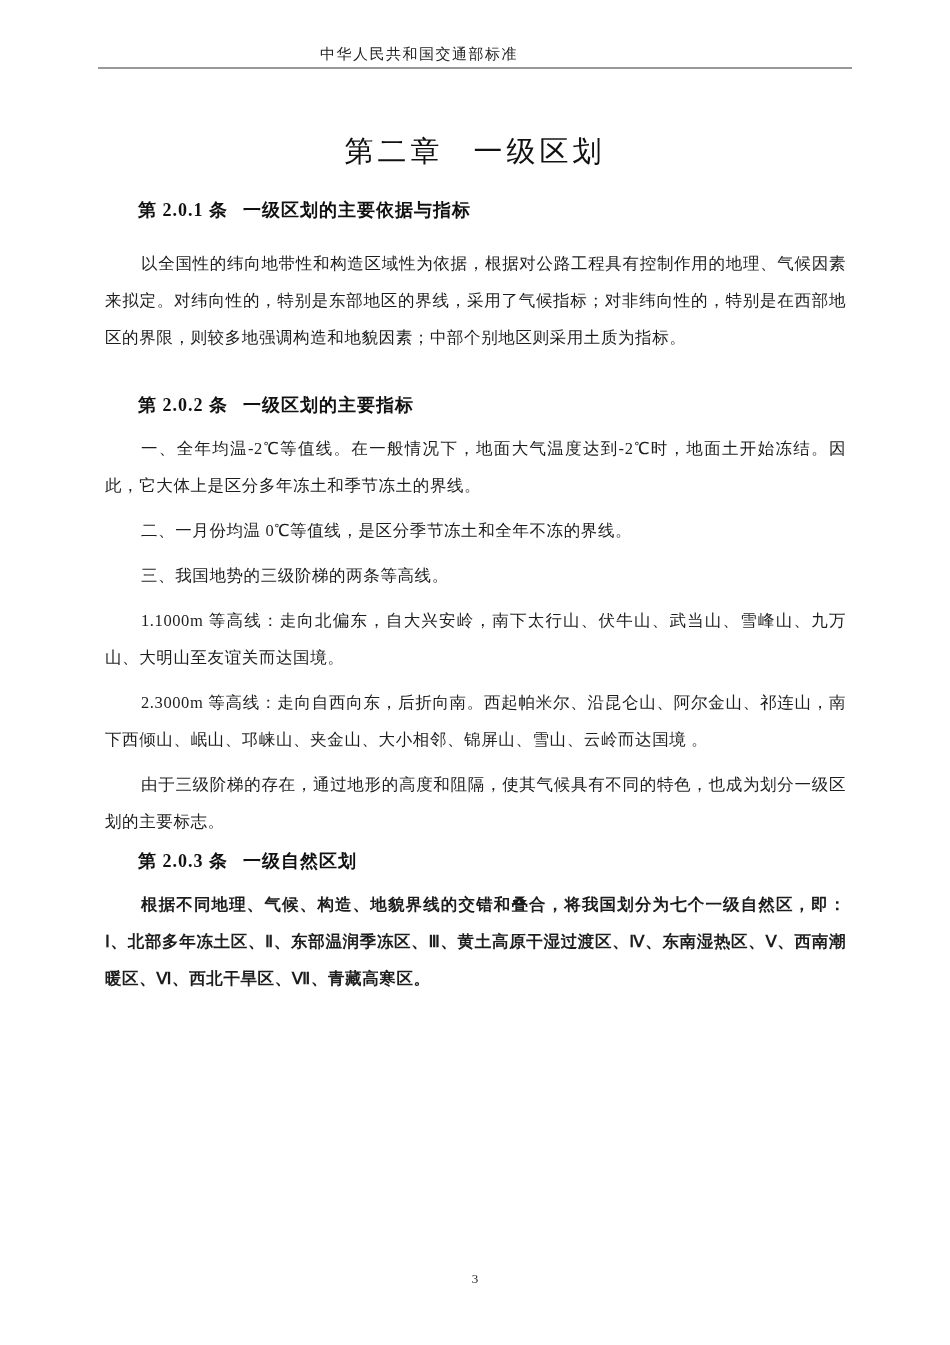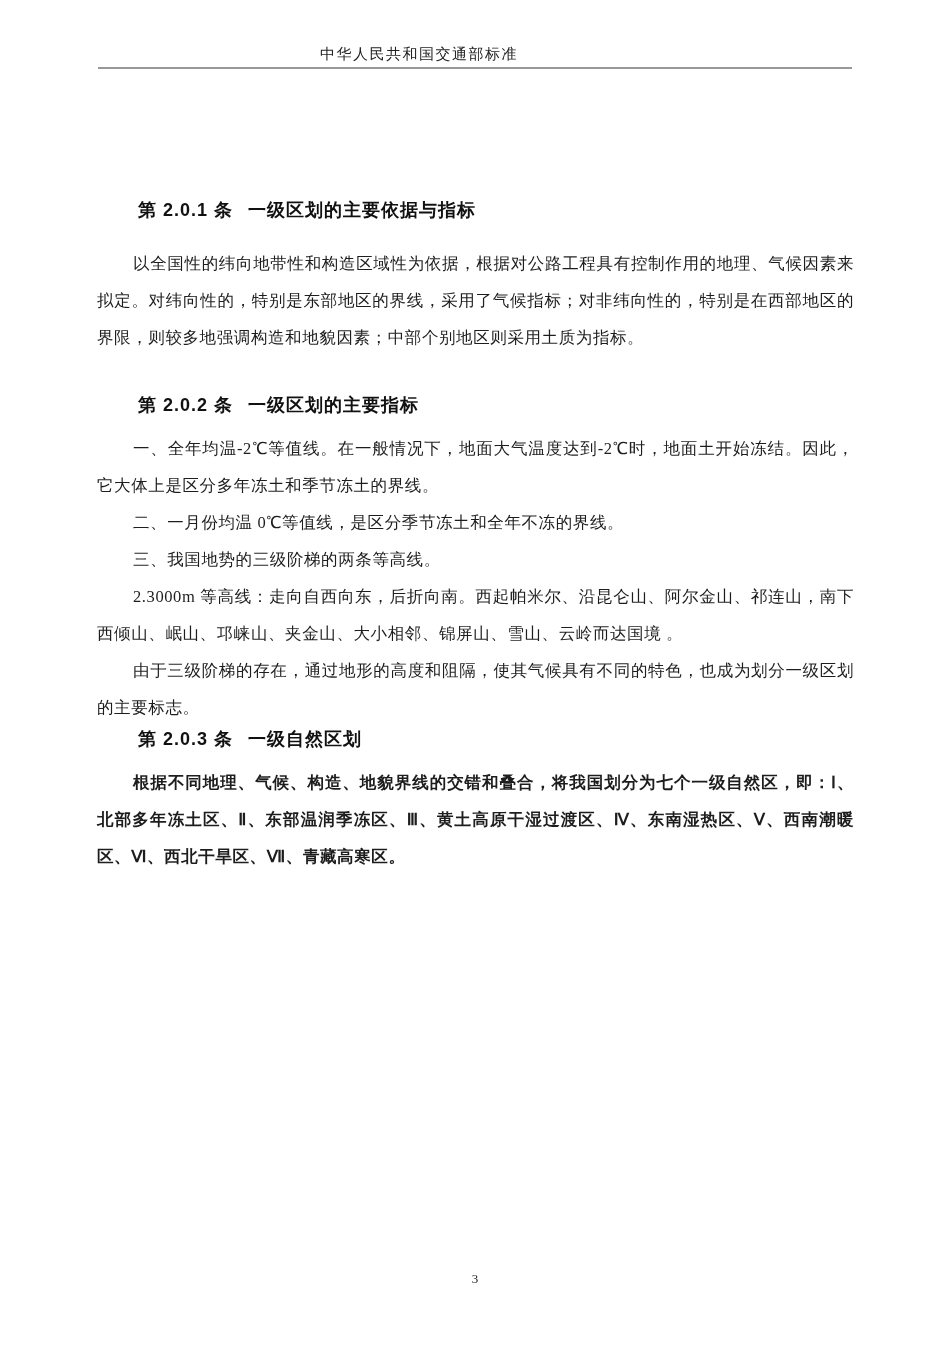--- a/index.html
+++ b/index.html
@@ -32,34 +32,34 @@
     letter-spacing: 4px;
     color: #111;
   }
   .chapter-title .gap { display: inline-block; width: 30px; }
 
   .content {
     position: absolute; top: 197px; left: 97px; width: 757px;
   }
 
   .section-heading {
-    font-family: Liberation Sans, sans-serif;
+    font-family: Liberation Serif, serif;
     font-weight: bold;
     font-size: 18px;
     line-height: 26px;
     margin: 0 0 0 41px;
     letter-spacing: 1px;
     color: #111;
   }
   .section-heading .heading-title { margin-left: 15px; }
 
   .para {
     font-size: 16.5px;
     line-height: 37px;
-    margin: 0;
+    margin: 8px;
     text-align: justify;
     text-indent: 36px;
     letter-spacing: 0.6px;
     color: #1d1d1d;
   }
 
   #sec1 .section-heading { margin-top: 0; }
   #sec1 .para-group { margin-top: 22px; }
   #sec2 .section-heading { margin-top: 36px; }
   #sec2 .para-group { margin-top: 12px; }
@@ -75,40 +75,44 @@
   }
 </style>
 </head>
 <body>
 
 <div class="page">
 
   <div class="page-header">中华人民共和国交通部标准</div>
   <div class="header-rule"></div>
 
+  <div class="chapter-title">
+    <span>第二章</span><span class="gap"></span><span>一级区划</span>
+  </div>
 
   <div class="content">
 
     <section id="sec1">
       <h3 class="section-heading">
         <span class="heading-number">第 2.0.1 条</span><span class="heading-title">一级区划的主要依据与指标</span>
       </h3>
       <div class="para-group">
         <p class="para">以全国性的纬向地带性和构造区域性为依据，根据对公路工程具有控制作用的地理、气候因素来拟定。对纬向性的，特别是东部地区的界线，采用了气候指标；对非纬向性的，特别是在西部地区的界限，则较多地强调构造和地貌因素；中部个别地区则采用土质为指标。</p>
       </div>
     </section>
 
     <section id="sec2">
       <h3 class="section-heading">
         <span class="heading-number">第 2.0.2 条</span><span class="heading-title">一级区划的主要指标</span>
       </h3>
       <div class="para-group">
         <p class="para">一、全年均温-2℃等值线。在一般情况下，地面大气温度达到-2℃时，地面土开始冻结。因此，它大体上是区分多年冻土和季节冻土的界线。</p>
         <p class="para">二、一月份均温 0℃等值线，是区分季节冻土和全年不冻的界线。</p>
         <p class="para">三、我国地势的三级阶梯的两条等高线。</p>
+        <p class="para">1.1000m 等高线：走向北偏东，自大兴安岭，南下太行山、伏牛山、武当山、雪峰山、九万山、大明山至友谊关而达国境。</p>
         <p class="para">2.3000m 等高线：走向自西向东，后折向南。西起帕米尔、沿昆仑山、阿尔金山、祁连山，南下西倾山、岷山、邛崃山、夹金山、大小相邻、锦屏山、雪山、云岭而达国境 。</p>
         <p class="para">由于三级阶梯的存在，通过地形的高度和阻隔，使其气候具有不同的特色，也成为划分一级区划的主要标志。</p>
       </div>
     </section>
 
     <section id="sec3">
       <h3 class="section-heading">
         <span class="heading-number">第 2.0.3 条</span><span class="heading-title">一级自然区划</span>
       </h3>
       <div class="para-group">

